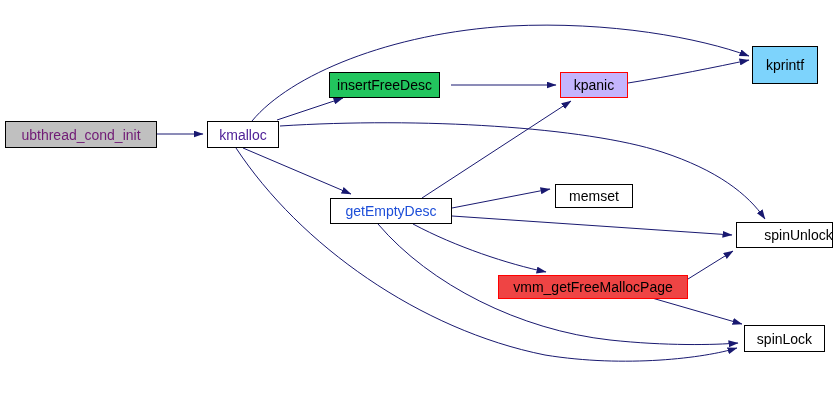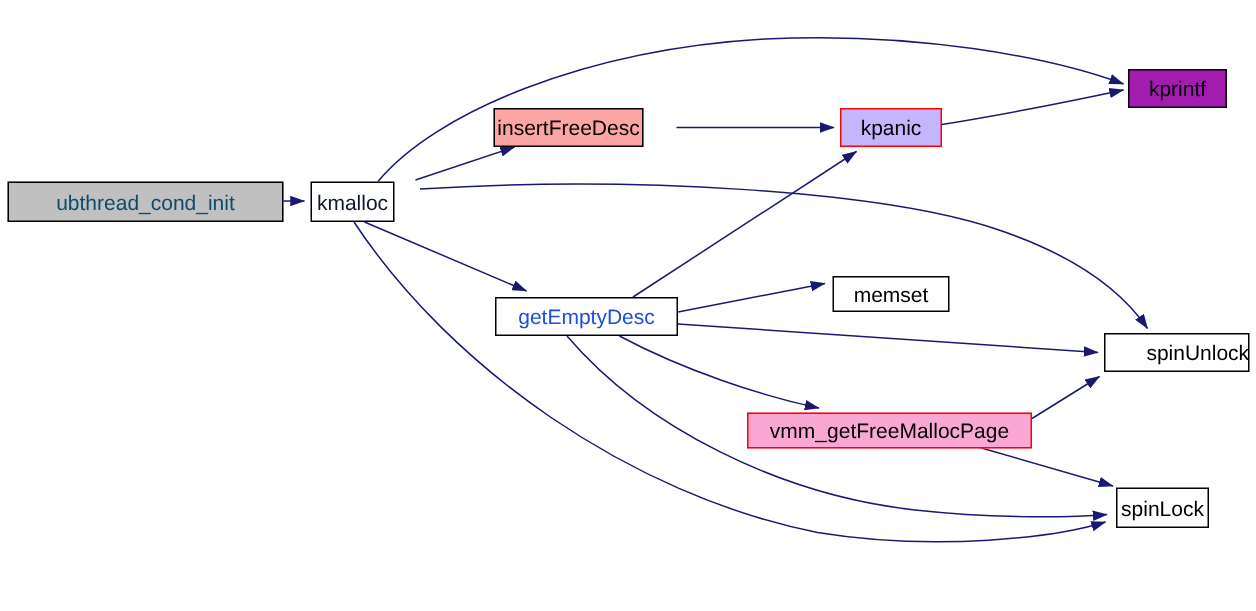--- a/index.html
+++ b/index.html
@@ -50,24 +50,24 @@
         <path d="M422,198 L571,101" class="edge" stroke="#191970" marker-end="url(#arrowhead)"></path>
         <path d="M452,208 L550,189" class="edge" stroke="#191970" marker-end="url(#arrowhead)"></path>
         <path d="M452,216 L732,235" class="edge" stroke="#191970" marker-end="url(#arrowhead)"></path>
         <path d="M413,224 C456,247 508,264 546,272" class="edge" stroke="#191970" marker-end="url(#arrowhead)"></path>
         <path d="M378,224 C430,285 520,330 610,340 C665,346 715,345 738,343" class="edge" stroke="#191970" marker-end="url(#arrowhead)"></path>
         <path d="M688,279 L733,251" class="edge" stroke="#191970" marker-end="url(#arrowhead)"></path>
         <path d="M652,298 L742,324" class="edge" stroke="#191970" marker-end="url(#arrowhead)"></path>
       </g>
   </svg>
   <div id="node-layer">
-      <div class="node node-root" style="left: 5px; top: 121px; width: 184px; height: 27px; background: rgb(192, 192, 192); border-color: rgb(0, 0, 0); color: #0c4a6e;">ubthread_cond_init</div>
-      <div class="node node-normal" style="left: 207px; top: 121px; width: 56px; height: 27px; background: rgb(255, 255, 255); border-color: rgb(0, 0, 0); color: #0f172a;">kmalloc</div>
-      <div class="node node-normal" style="left: 329px; top: 72px; width: 100px; height: 26px; background: #fca5a5; border-color: rgb(0, 0, 0); color: rgb(0, 0, 0);">insertFreeDesc</div>
+      <div class="node node-root" style="left: 5px; top: 121px; width: 152px; height: 27px; background: rgb(192, 192, 192); border-color: rgb(0, 0, 0); color: #701a75;">ubthread_cond_init</div>
+      <div class="node node-normal" style="left: 207px; top: 121px; width: 72px; height: 27px; background: rgb(255, 255, 255); border-color: rgb(0, 0, 0); color: #4c1d95;">kmalloc</div>
+      <div class="node node-normal" style="left: 329px; top: 72px; width: 111px; height: 26px; background: #22c55e; border-color: rgb(0, 0, 0); color: rgb(0, 0, 0);">insertFreeDesc</div>
       <div class="node node-red" style="left: 560px; top: 72px; width: 68px; height: 26px; background: #c4b5fd; border-color: rgb(255, 0, 0); color: rgb(0, 0, 0);">kpanic</div>
-      <div class="node node-normal" style="left: 752px; top: 46px; width: 66px; height: 26px; background: #a21caf; border-color: rgb(0, 0, 0); color: rgb(0, 0, 0);">kprintf</div>
+      <div class="node node-normal" style="left: 752px; top: 46px; width: 66px; height: 38px; background: #7dd3fc; border-color: rgb(0, 0, 0); color: rgb(0, 0, 0);">kprintf</div>
       <div class="node node-normal" style="left: 330px; top: 198px; width: 122px; height: 26px; background: rgb(255, 255, 255); border-color: rgb(0, 0, 0); color: #1d4ed8;">getEmptyDesc</div>
       <div class="node node-normal" style="left: 555px; top: 173px; width: 78px; height: 24px; background: rgb(255, 255, 255); border-color: rgb(0, 0, 0); color: rgb(0, 0, 0); margin-top: 11px;">memset</div>
       <div class="node node-normal" style="left: 736px; top: 222px; width: 97px; height: 26px; background: rgb(255, 255, 255); border-color: rgb(0, 0, 0); color: rgb(0, 0, 0); padding-left: 28px;">spinUnlock</div>
-      <div class="node node-red" style="left: 498px; top: 275px; width: 190px; height: 24px; background: #f9a8d4; border-color: rgb(255, 0, 0); color: rgb(0, 0, 0);">vmm_getFreeMallocPage</div>
-      <div class="node node-normal" style="left: 744px; top: 325px; width: 62px; height: 27px; background: rgb(255, 255, 255); border-color: rgb(0, 0, 0); color: rgb(0, 0, 0);">spinLock</div>
+      <div class="node node-red" style="left: 498px; top: 275px; width: 190px; height: 24px; background: #ef4444; border-color: rgb(255, 0, 0); color: rgb(0, 0, 0);">vmm_getFreeMallocPage</div>
+      <div class="node node-normal" style="left: 744px; top: 325px; width: 81px; height: 27px; background: rgb(255, 255, 255); border-color: rgb(0, 0, 0); color: rgb(0, 0, 0);">spinLock</div>
     </div>
 </div>
 
 </body></html>

